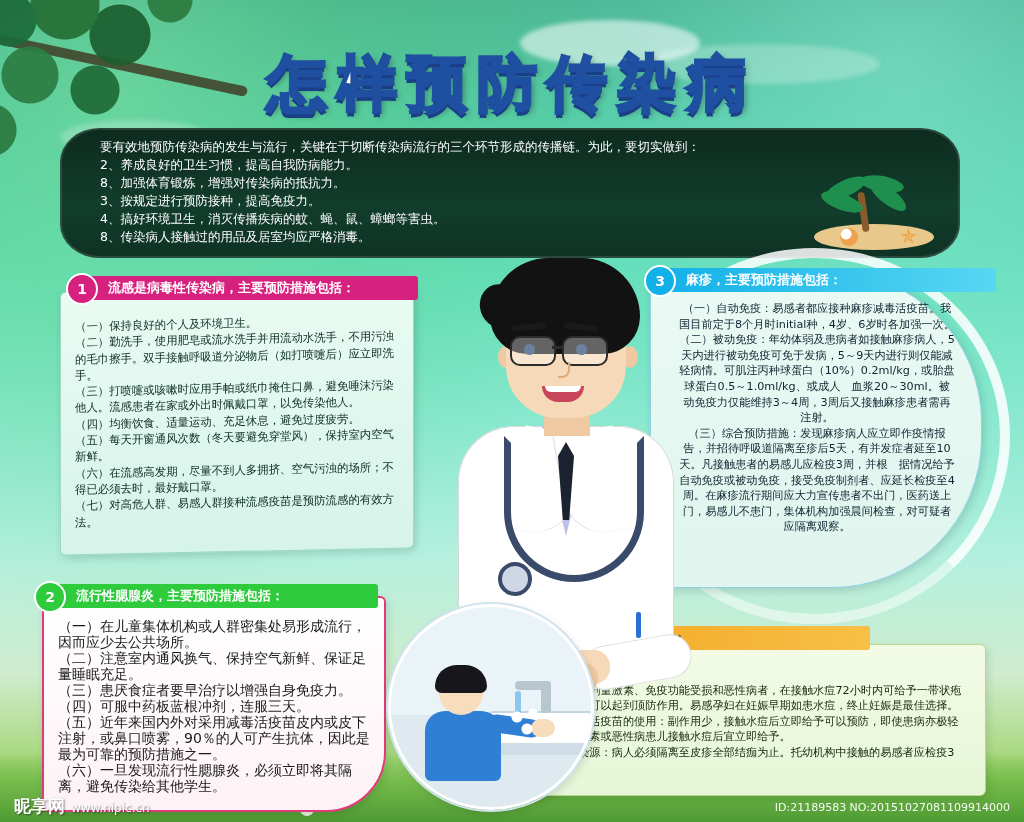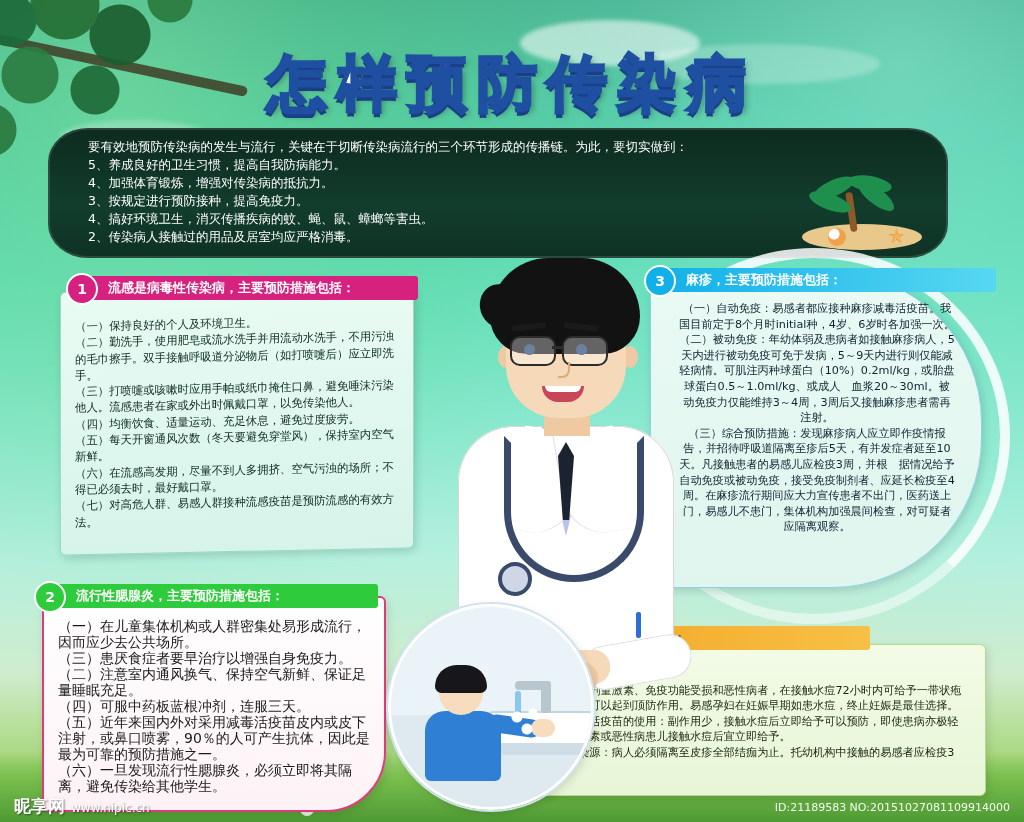--- a/index.html
+++ b/index.html
@@ -40,21 +40,21 @@
   .title{
     position:absolute;left:0;top:44px;width:1024px;text-align:center;
     font-size:60px;font-weight:bold;letter-spacing:10px;
     color:#ffffff;
     -webkit-text-stroke:3px #1f4fa0;
     text-shadow:0 5px 0 #1b3f86, 3px 3px 6px rgba(0,0,0,.35);
     font-family:"DejaVu Sans","Liberation Sans",sans-serif;
   }
   
   .intro{
-    position:absolute;left:48px;top:128px;width:900px;height:130px;
+    position:absolute;left:60px;top:128px;width:900px;height:130px;
     background:linear-gradient(180deg,#0d2b1f 0%, #123d2c 60%, #0e3224 100%);
     border-radius:40px/34px;
     box-shadow:0 0 0 2px rgba(255,255,255,.12) inset;
   }
   .intro .txt{
     position:absolute;left:40px;top:10px;width:790px;color:#ffffff;
     font-size:12.5px;line-height:18px;
   }
   .intro .txt p{margin:0;}
   .intro .lead{text-indent:0;}
@@ -194,25 +194,25 @@
   <div class="grass"></div>
   <div class="flower" style="left:120px;"></div>
   <div class="flower" style="left:200px;bottom:22px;"></div>
   <div class="flower" style="left:300px;bottom:6px;"></div>
 
   <div class="title">怎样预防传染病</div>
 
   <div class="intro">
     <div class="txt">
       <p class="lead">要有效地预防传染病的发生与流行，关键在于切断传染病流行的三个环节形成的传播链。为此，要切实做到：</p>
-      <p>5、养成良好的卫生习惯，提高自我防病能力。</p>
-      <p>4、加强体育锻炼，增强对传染病的抵抗力。</p>
+      <p>2、养成良好的卫生习惯，提高自我防病能力。</p>
+      <p>8、加强体育锻炼，增强对传染病的抵抗力。</p>
       <p>3、按规定进行预防接种，提高免疫力。</p>
       <p>4、搞好环境卫生，消灭传播疾病的蚊、蝇、鼠、蟑螂等害虫。</p>
-      <p>2、传染病人接触过的用品及居室均应严格消毒。</p>
+      <p>8、传染病人接触过的用品及居室均应严格消毒。</p>
     </div>
     <div class="palm">
       <div class="sand"></div>
       <div class="trunk"></div>
       <div class="leaf l1"></div>
         <div class="leaf l2"></div>
       <div class="leaf l3"></div>
         <div class="leaf l4"></div>
       <div class="ball"></div>
       <div class="star">✯</div>
@@ -231,22 +231,22 @@
     </div>
   </div>
   <div class="hdr h1">
     <span class="num">1</span>
     <span>流感是病毒性传染病，主要预防措施包括：</span>
   </div>
 
   <div class="sec2">
     <div class="body">
       <div>（一）在儿童集体机构或人群密集处易形成流行，因而应少去公共场所。</div>
+      <div>（二）注意室内通风换气、保持空气新鲜、保证足量睡眠充足。</div>
       <div>（三）患厌食症者要早治疗以增强自身免疫力。</div>
-      <div>（二）注意室内通风换气、保持空气新鲜、保证足量睡眠充足。</div>
       <div>（四）可服中药板蓝根冲剂，连服三天。</div>
       <div>（五）近年来国内外对采用减毒活疫苗皮内或皮下注射，或鼻口喷雾，90％的人可产生抗体，因此是最为可靠的预防措施之一。</div>
       <div>（六）一旦发现流行性腮腺炎，必须立即将其隔离，避免传染给其他学生。</div>
     </div>
   </div>
   <div class="hdr h2">
     <span class="num">2</span>
     <span>流行性腮腺炎，主要预防措施包括：</span>
   </div>
 

